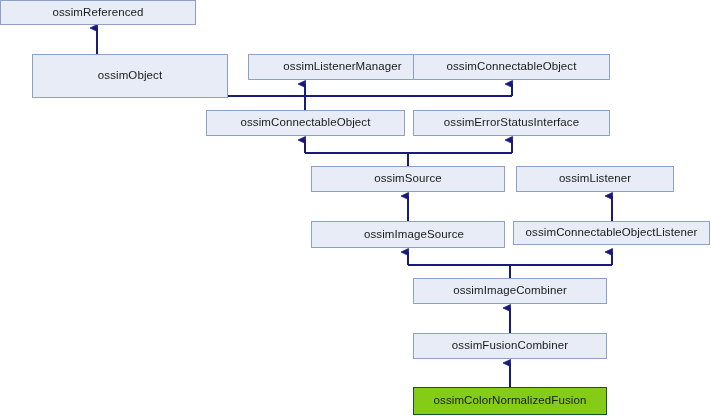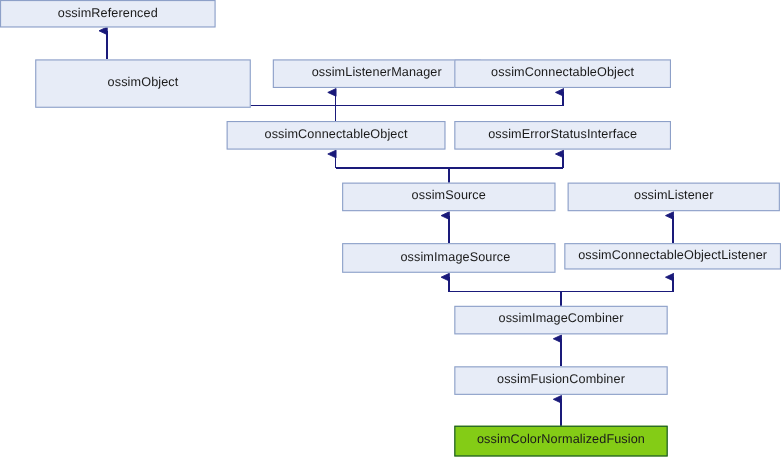--- a/index.html
+++ b/index.html
@@ -106,21 +106,21 @@
       </div>
       <div class="node" style="left: 206px; top: 110px; width: 199px; height: 26px;">
         <span class="node-label">ossimConnectableObject</span>
       </div>
       <div class="node" style="left: 413px; top: 110px; width: 197px; height: 26px;">
         <span class="node-label">ossimErrorStatusInterface</span>
       </div>
       <div class="node" style="left: 311px; top: 166px; width: 194px; height: 26px;">
         <span class="node-label">ossimSource</span>
       </div>
-      <div class="node" style="left: 516px; top: 166px; width: 193px; height: 26px;">
+      <div class="node" style="left: 516px; top: 166px; width: 158px; height: 26px;">
         <span class="node-label">ossimListener</span>
       </div>
       <div class="node" style="left: 311px; top: 221px; width: 194px; height: 27px; padding-left: 12px;">
         <span class="node-label">ossimImageSource</span>
       </div>
       <div class="node" style="left: 513px; top: 221px; width: 197px; height: 24px;">
         <span class="node-label">ossimConnectableObjectListener</span>
       </div>
       <div class="node" style="left: 413px; top: 278px; width: 194px; height: 26px;">
         <span class="node-label">ossimImageCombiner</span>

